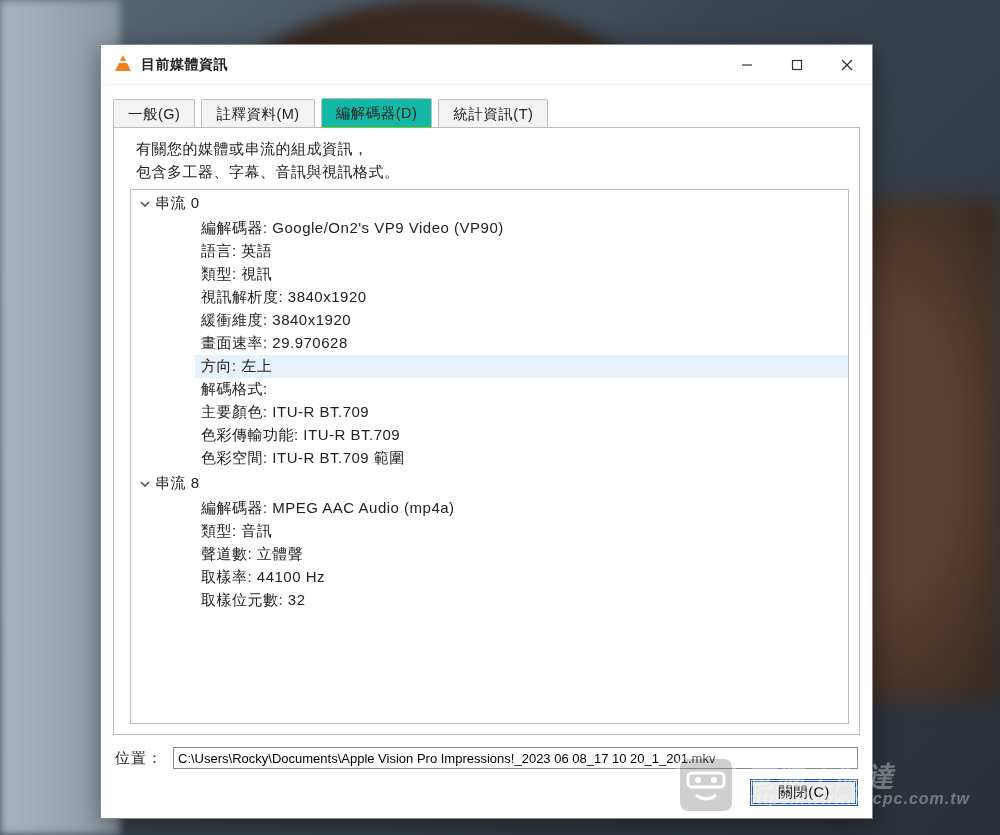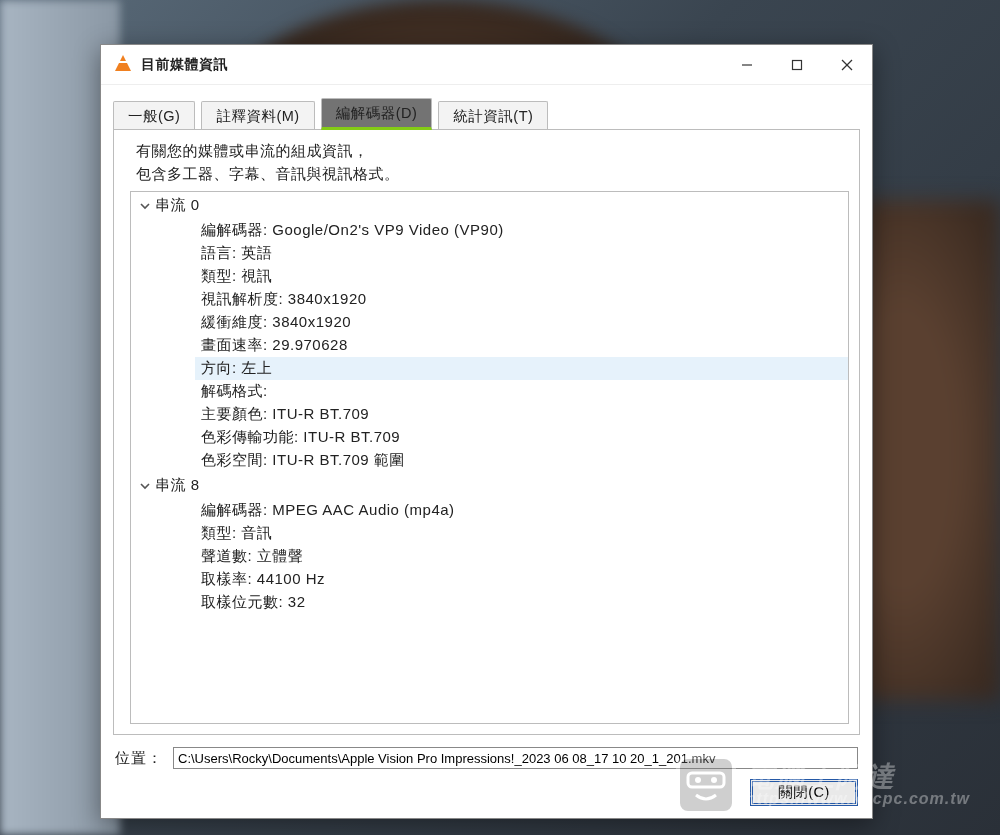--- a/index.html
+++ b/index.html
@@ -35,21 +35,21 @@
   .tab-row {
     display: flex; align-items: flex-end; padding: 12px 12px 0 12px; gap: 6px;
     position: relative;
   }
   .tab {
     padding: 5px 14px 4px 14px; font-size: 14.5px; color: #222;
     background: #f3f3f3; border: 1px solid #bcbcbc; border-bottom: none;
     border-radius: 2px 2px 0 0; position: relative; top: 1px;
     letter-spacing: 0.5px;
   }
-  .tab.active { background: #737373; border-bottom: 3px solid #84cc16; z-index: 2; }
+  .tab.active { background: #14b8a6; border-bottom: 1px solid #84cc16; z-index: 2; }
 
   .tab-panel {
     margin: 0 12px 10px 12px; border: 1px solid #bcbcbc; border-top: 1px solid #bcbcbc;
     flex: 1; display: flex; flex-direction: column; padding: 10px 10px 10px 16px;
     position: relative; background: #fff;
   }
   .info-lines { font-size: 15px; line-height: 1.5; color: #222; padding-left: 6px; letter-spacing: 0.5px; }
 
   .tree-box {
     border: 1px solid #bcbcbc; margin-top: 6px; flex: 1;

